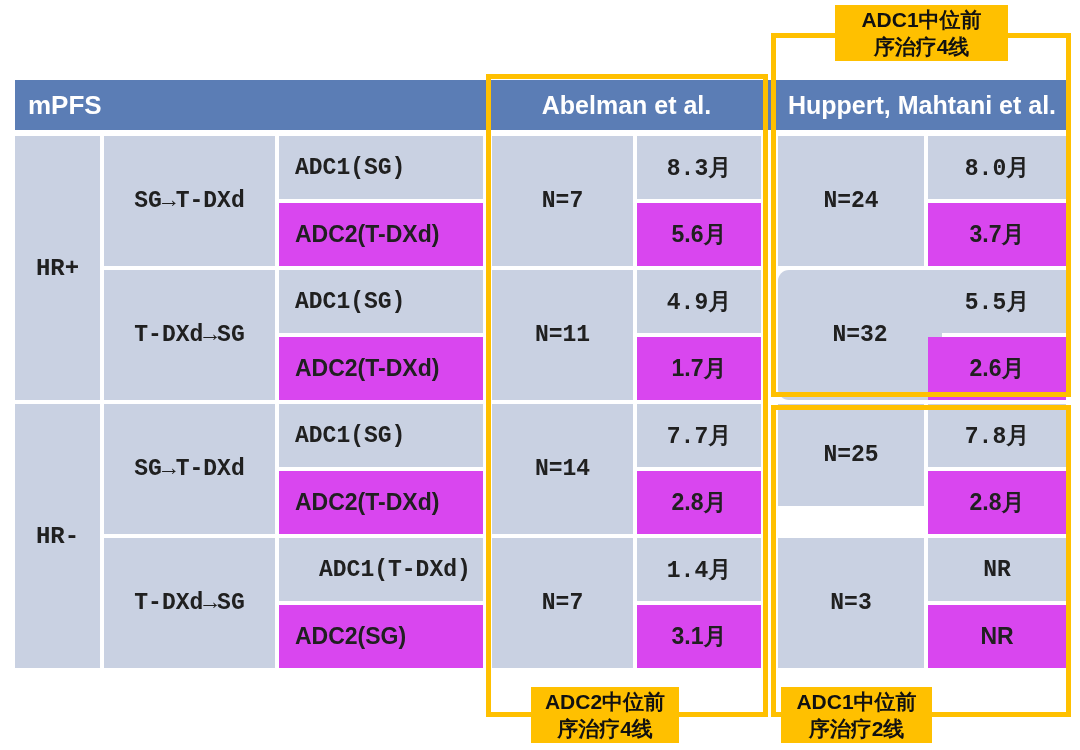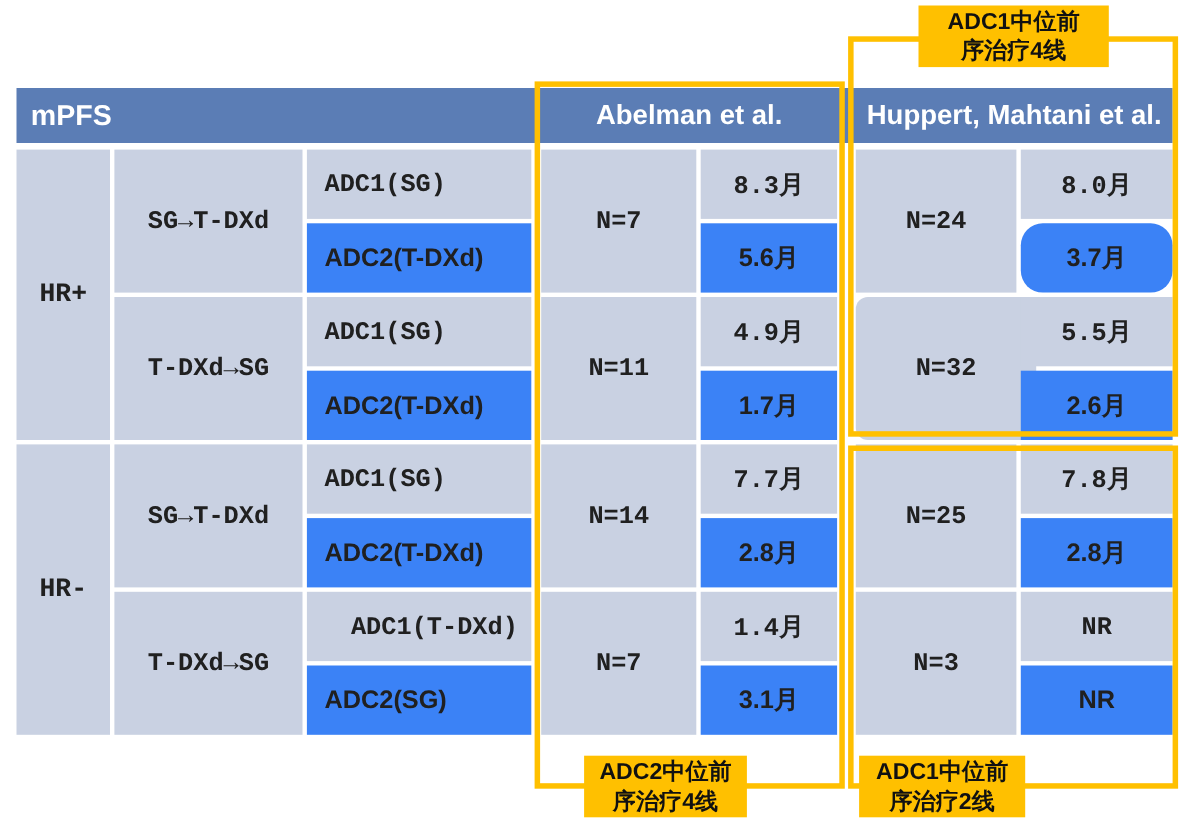--- a/index.html
+++ b/index.html
@@ -35,21 +35,21 @@
 
   
   .cell {
     position: absolute;
     display: flex; align-items: center; justify-content: center;
     font-size: 23px; font-weight: 600; color: #202020;
     z-index: 1; box-sizing: border-box;
     white-space: nowrap;
   }
   .dark  { background: #c9d1e2; font-family: Liberation Mono, monospace; }
-  .light { background: #3b82f6; }
+  .light { background: #d946ef; }
   .adc   { justify-content: flex-start; padding-left: 16px; }
   .hr    { font-weight: bold; font-size: 24px; }
 
   
   .hl {
     position: absolute;
     border: 5px solid #ffc000;
     box-sizing: border-box;
     background: transparent;
     z-index: 5;
@@ -104,25 +104,25 @@
   <div class="cell light" style="left:637px;top:203px;width:124px;height:63px;">5.6月</div>
   <div class="cell dark" style="left:637px;top:270px;width:124px;height:63px;">4.9月</div>
   <div class="cell light" style="left:637px;top:337px;width:124px;height:63px;">1.7月</div>
   <div class="cell dark" style="left:637px;top:404px;width:124px;height:63px;">7.7月</div>
   <div class="cell light" style="left:637px;top:471px;width:124px;height:63px;">2.8月</div>
   <div class="cell dark" style="left:637px;top:538px;width:124px;height:63px;">1.4月</div>
   <div class="cell light" style="left:637px;top:605px;width:124px;height:63px;">3.1月</div>
 
   <div class="cell dark" style="left:778px;top:136px;width:146px;height:130px;">N=24</div>
   <div class="cell dark" style="left:778px;top:270px;width:164px;height:130px;border-radius:11px;">N=32</div>
-  <div class="cell dark" style="left:778px;top:404px;width:146px;height:130px;">N=25</div>
+  <div class="cell dark" style="left:778px;top:404px;width:146px;height:102px;">N=25</div>
   <div class="cell dark" style="left:778px;top:538px;width:146px;height:130px;">N=3</div>
 
   <div class="cell dark" style="left:928px;top:136px;width:138px;height:63px;">8.0月</div>
-  <div class="cell light" style="left:928px;top:203px;width:138px;height:63px;border-radius:20px;">3.7月</div>
+  <div class="cell light" style="left:928px;top:203px;width:138px;height:63px;">3.7月</div>
   <div class="cell dark" style="left:928px;top:270px;width:138px;height:63px;">5.5月</div>
   <div class="cell light" style="left:928px;top:337px;width:138px;height:63px;">2.6月</div>
   <div class="cell dark" style="left:928px;top:404px;width:138px;height:63px;">7.8月</div>
   <div class="cell light" style="left:928px;top:471px;width:138px;height:63px;">2.8月</div>
   <div class="cell dark" style="left:928px;top:538px;width:138px;height:63px;">NR</div>
   <div class="cell light" style="left:928px;top:605px;width:138px;height:63px;">NR</div>
 
   <div class="hl" style="left:486px;top:74px;width:282px;height:643px;"></div>
   <div class="hl" style="left:771px;top:33px;width:300px;height:364px;"></div>
   <div class="hl" style="left:771px;top:405px;width:300px;height:312px;"></div>

